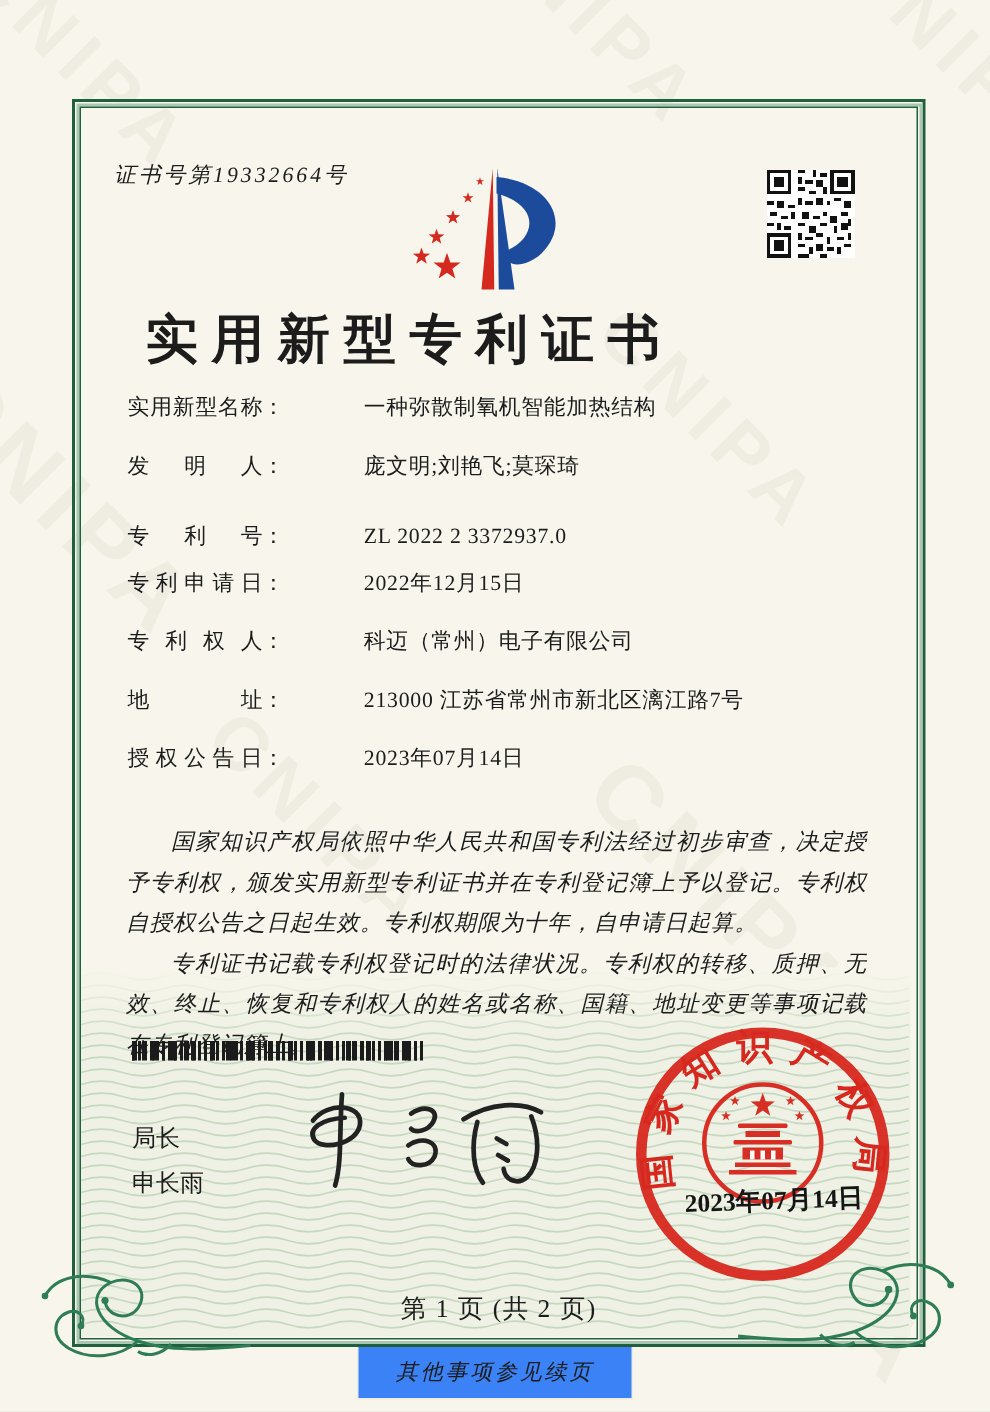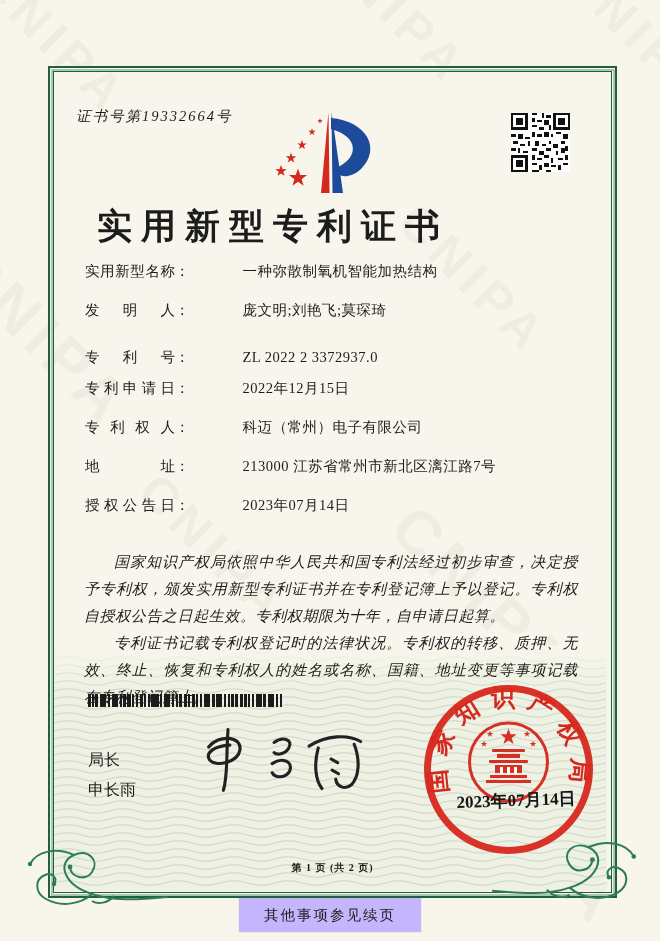--- a/index.html
+++ b/index.html
@@ -58,25 +58,25 @@
   .signer { position:absolute; left:88px; top:745px; z-index:3;
     font-family:"Liberation Sans","DejaVu Sans",sans-serif; font-size:16px; line-height:30px; }
   .signature-svg { position:absolute; left:193px; top:720px; width:175px; height:78px; z-index:3; }
   
   .seal { position:absolute; left:420px; top:681px; width:177px; height:177px; z-index:4; }
   
   .orn { position:absolute; z-index:5; }
   .orn.left  { left:24px;  top:845px; width:145px; height:62px; }
   .orn.right { left:490px; top:833px; width:150px; height:72px; transform:scaleX(-1); }
   
-  .page-info { position:absolute; left:48px; top:861px; width:569px; text-align:center; font-size:10px; letter-spacing:1px; z-index:3;font-weight:bold; }
+  .page-info { position:absolute; left:48px; top:861px; width:569px; text-align:center; font-size:17px; letter-spacing:1px; z-index:3; }
   .cont-note {
     position:absolute; left:50%; transform:translateX(-50%); top:898px; z-index:6;
-    background:#c4b5fd; padding:0 25px; height:34px; line-height:34px;
-    font-size:14.5px; letter-spacing:2px;
+    background:#3b82f6; padding:0 25px; height:34px; line-height:34px;
+    font-size:14.5px; font-style:italic; letter-spacing:2px;
     box-shadow:0 0 0 1px rgba(0,0,0,0.04);
   }
 </style>
 </head>
 <body>
 
 <div id="page">
 
   <div class="wm" style="left:-40px; top:10px;">CNIPA</div>
   <div class="wm" style="left:300px; top:-20px;">CNIPA</div>

